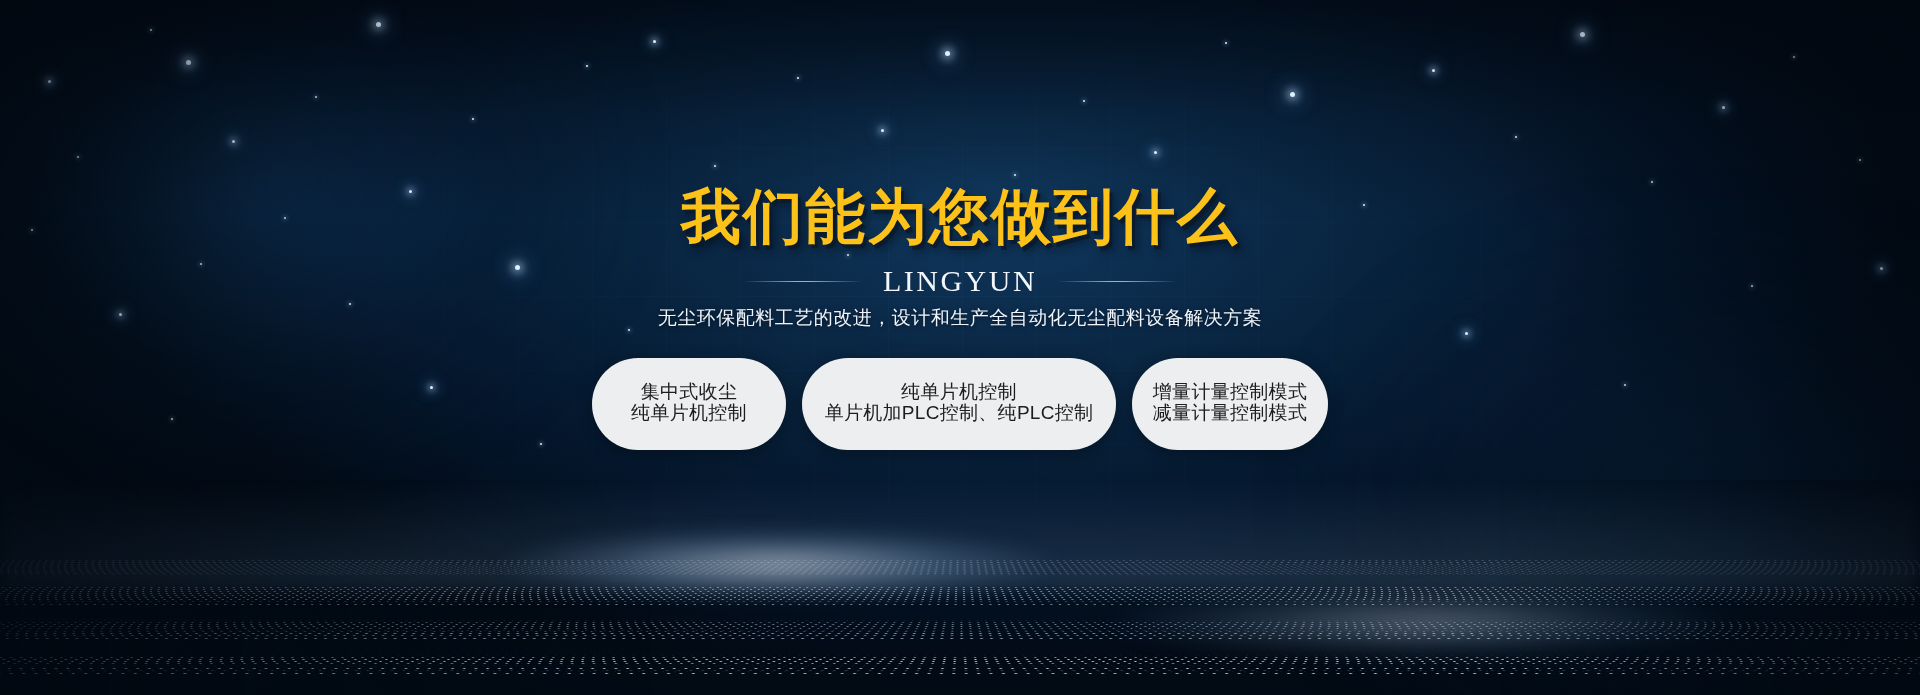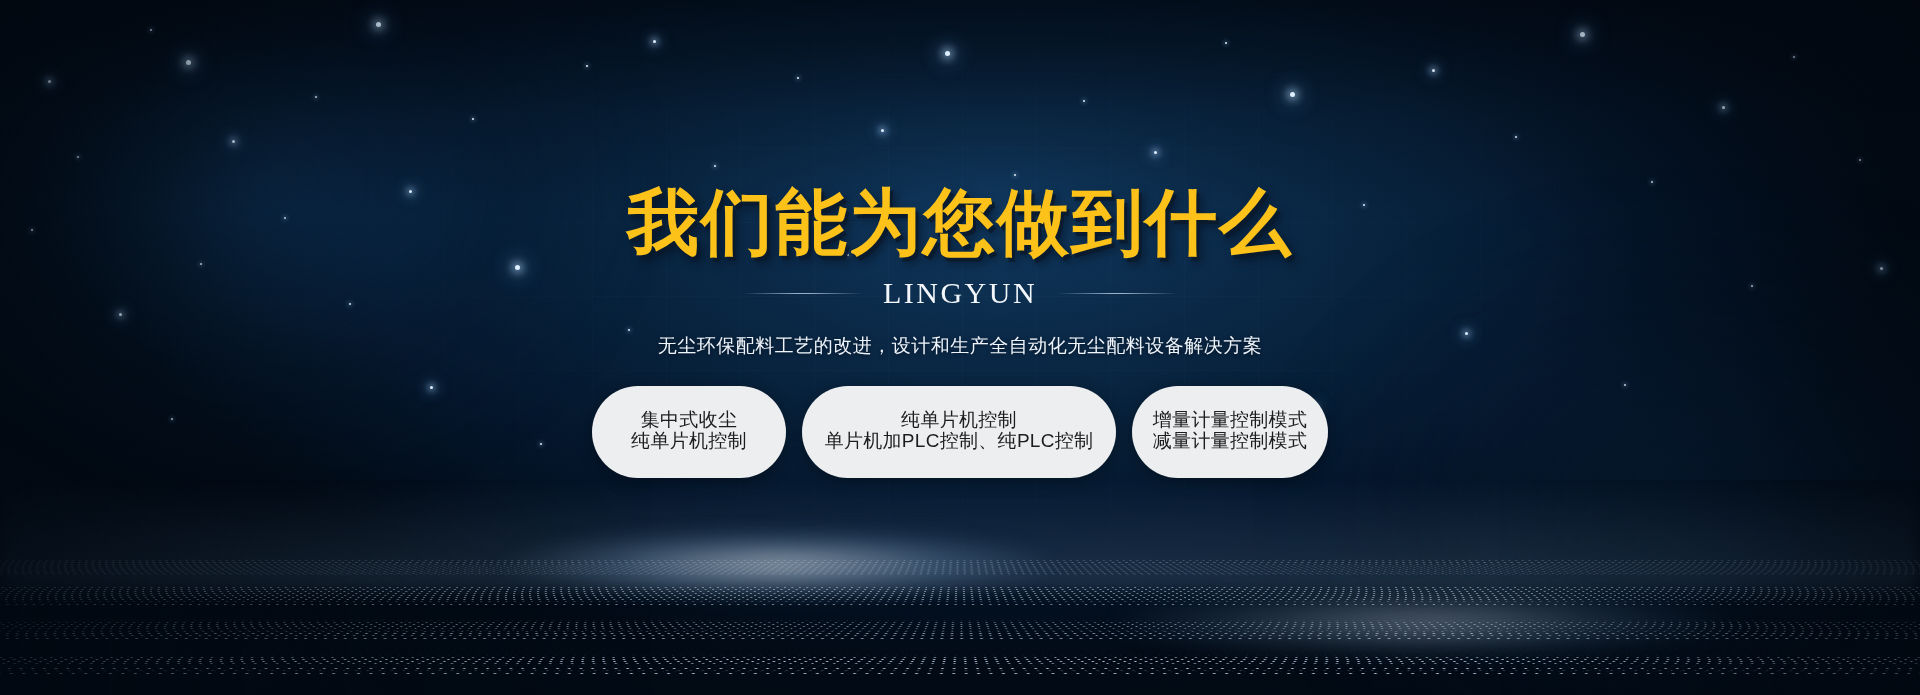--- a/index.html
+++ b/index.html
@@ -110,21 +110,21 @@
   
   .content{
     position:absolute; inset:0;
     display:flex; flex-direction:column; align-items:center;
     padding-top:186px;
   }
 
   .headline{
     font-family:"DejaVu Sans", sans-serif;
     font-weight:bold;
-    font-size:72px;
+    font-size:60px;
     line-height:1;
     letter-spacing:2px;
     color:#fcc21a;
     text-shadow:
       3px 4px 0 rgba(10,26,45,.85),
       5px 6px 10px rgba(2,10,22,.55);
     white-space:nowrap;
   }
 
   .sub-row{
@@ -138,21 +138,21 @@
   }
   .sub-en{
     font-family:"Liberation Serif", serif;
     font-size:30px;
     letter-spacing:2.5px;
     color:#f3f7fc;
     white-space:nowrap;
   }
 
   .desc{
-    margin-top:23px;
+    margin-top:7px;
     font-size:19px;
     letter-spacing:.5px;
     color:#eef4fb;
     white-space:nowrap;
     text-shadow:0 1px 4px rgba(2,10,22,.7);
   }
 
   .pills{
     display:flex; align-items:center; justify-content:center;
     gap:16px;

